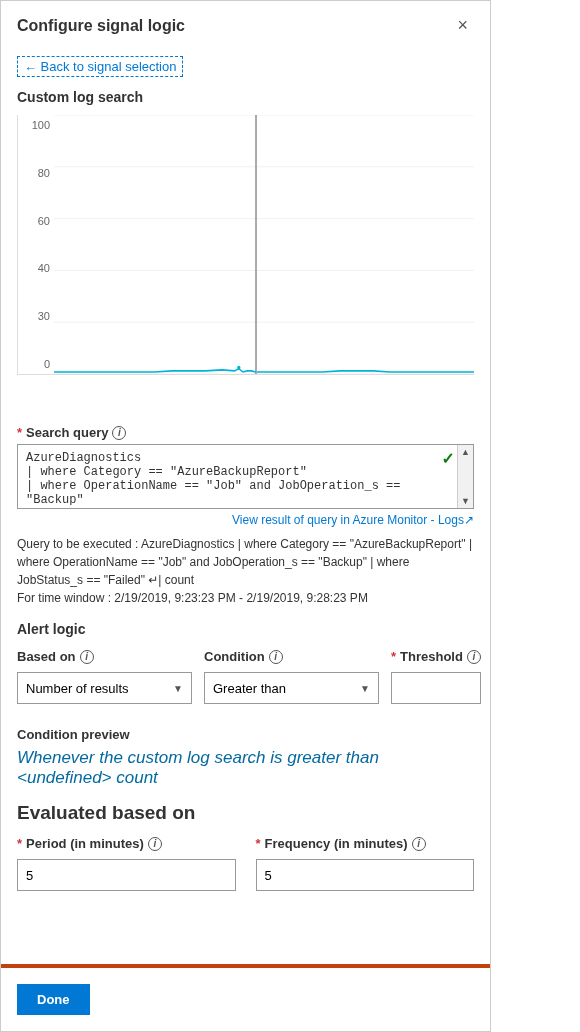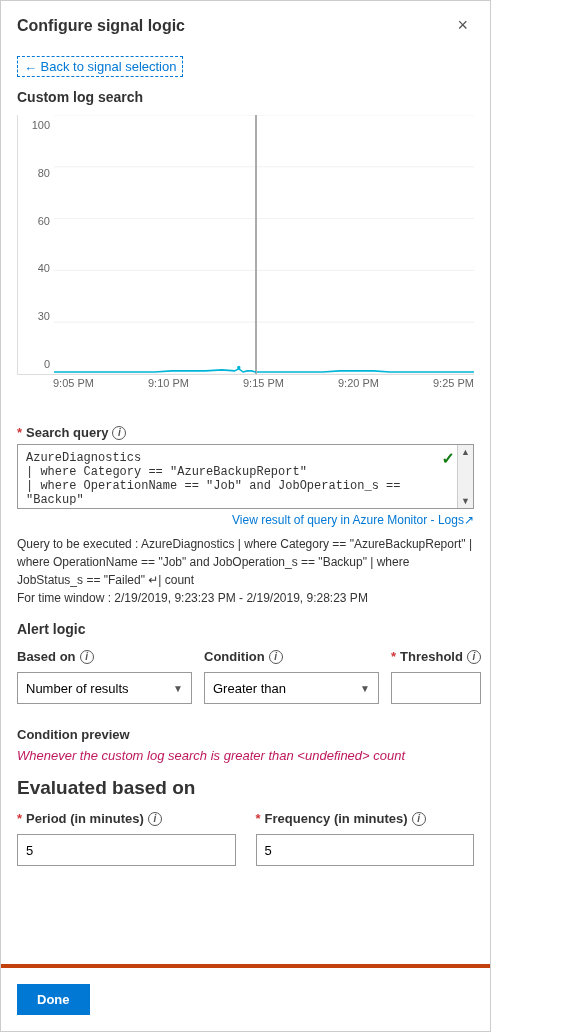--- a/index.html
+++ b/index.html
@@ -271,22 +271,22 @@
       padding-top: 4px;
       margin-top: 19px;
     }
     .condition-preview-title {
       font-size: 13px;
       font-weight: 600;
       margin-bottom: 6px;
       color: #333;
     }
     .condition-preview-text {
-      font-size: 13px;
-      color: #be185d;
+      font-size: 17px;
+      color: #0369a1;
       font-style: italic;
     }
     .evaluated-section {
       margin-bottom: 16px;
     }
     .evaluated-title {
       font-size: 19px;
       font-weight: 600;
       margin-bottom: 12px;
       color: #333;
@@ -366,27 +366,20 @@
             <line x1="0" y1="0" x2="500" y2="0" stroke="#e0e0e0" stroke-width="0.5"></line>
 
             <line x1="240" y1="0" x2="240" y2="250" stroke="#999" stroke-width="1"></line>
 
             <polyline points="0,248 50,248 80,248 100,248 120,248 140,247 160,247 180,247 200,246 215,247 220,245 225,248 230,247 235,247 240,248 260,248 280,248 300,248 320,248 340,247 360,247 380,247 400,248 420,248 440,248 460,248 480,248 500,248" fill="none" stroke="#00b4d8" stroke-width="1.5"></polyline>
 
             <circle cx="220" cy="244" r="2" fill="#00b4d8"></circle>
           </svg>
           <div class="vertical-line"></div>
         </div>
-      </div>
-      <div class="x-axis-labels">
-        <span class="x-label">9:05 PM</span>
-        <span class="x-label">9:10 PM</span>
-        <span class="x-label">9:15 PM</span>
-        <span class="x-label">9:20 PM</span>
-        <span class="x-label">9:25 PM</span>
       </div>
     </div>
 
     
     <div class="search-query-section">
       <div class="field-label">
         <span class="required-star">*</span>
         <span>Search query</span>
         <span class="info-icon">i</span>
       </div>

